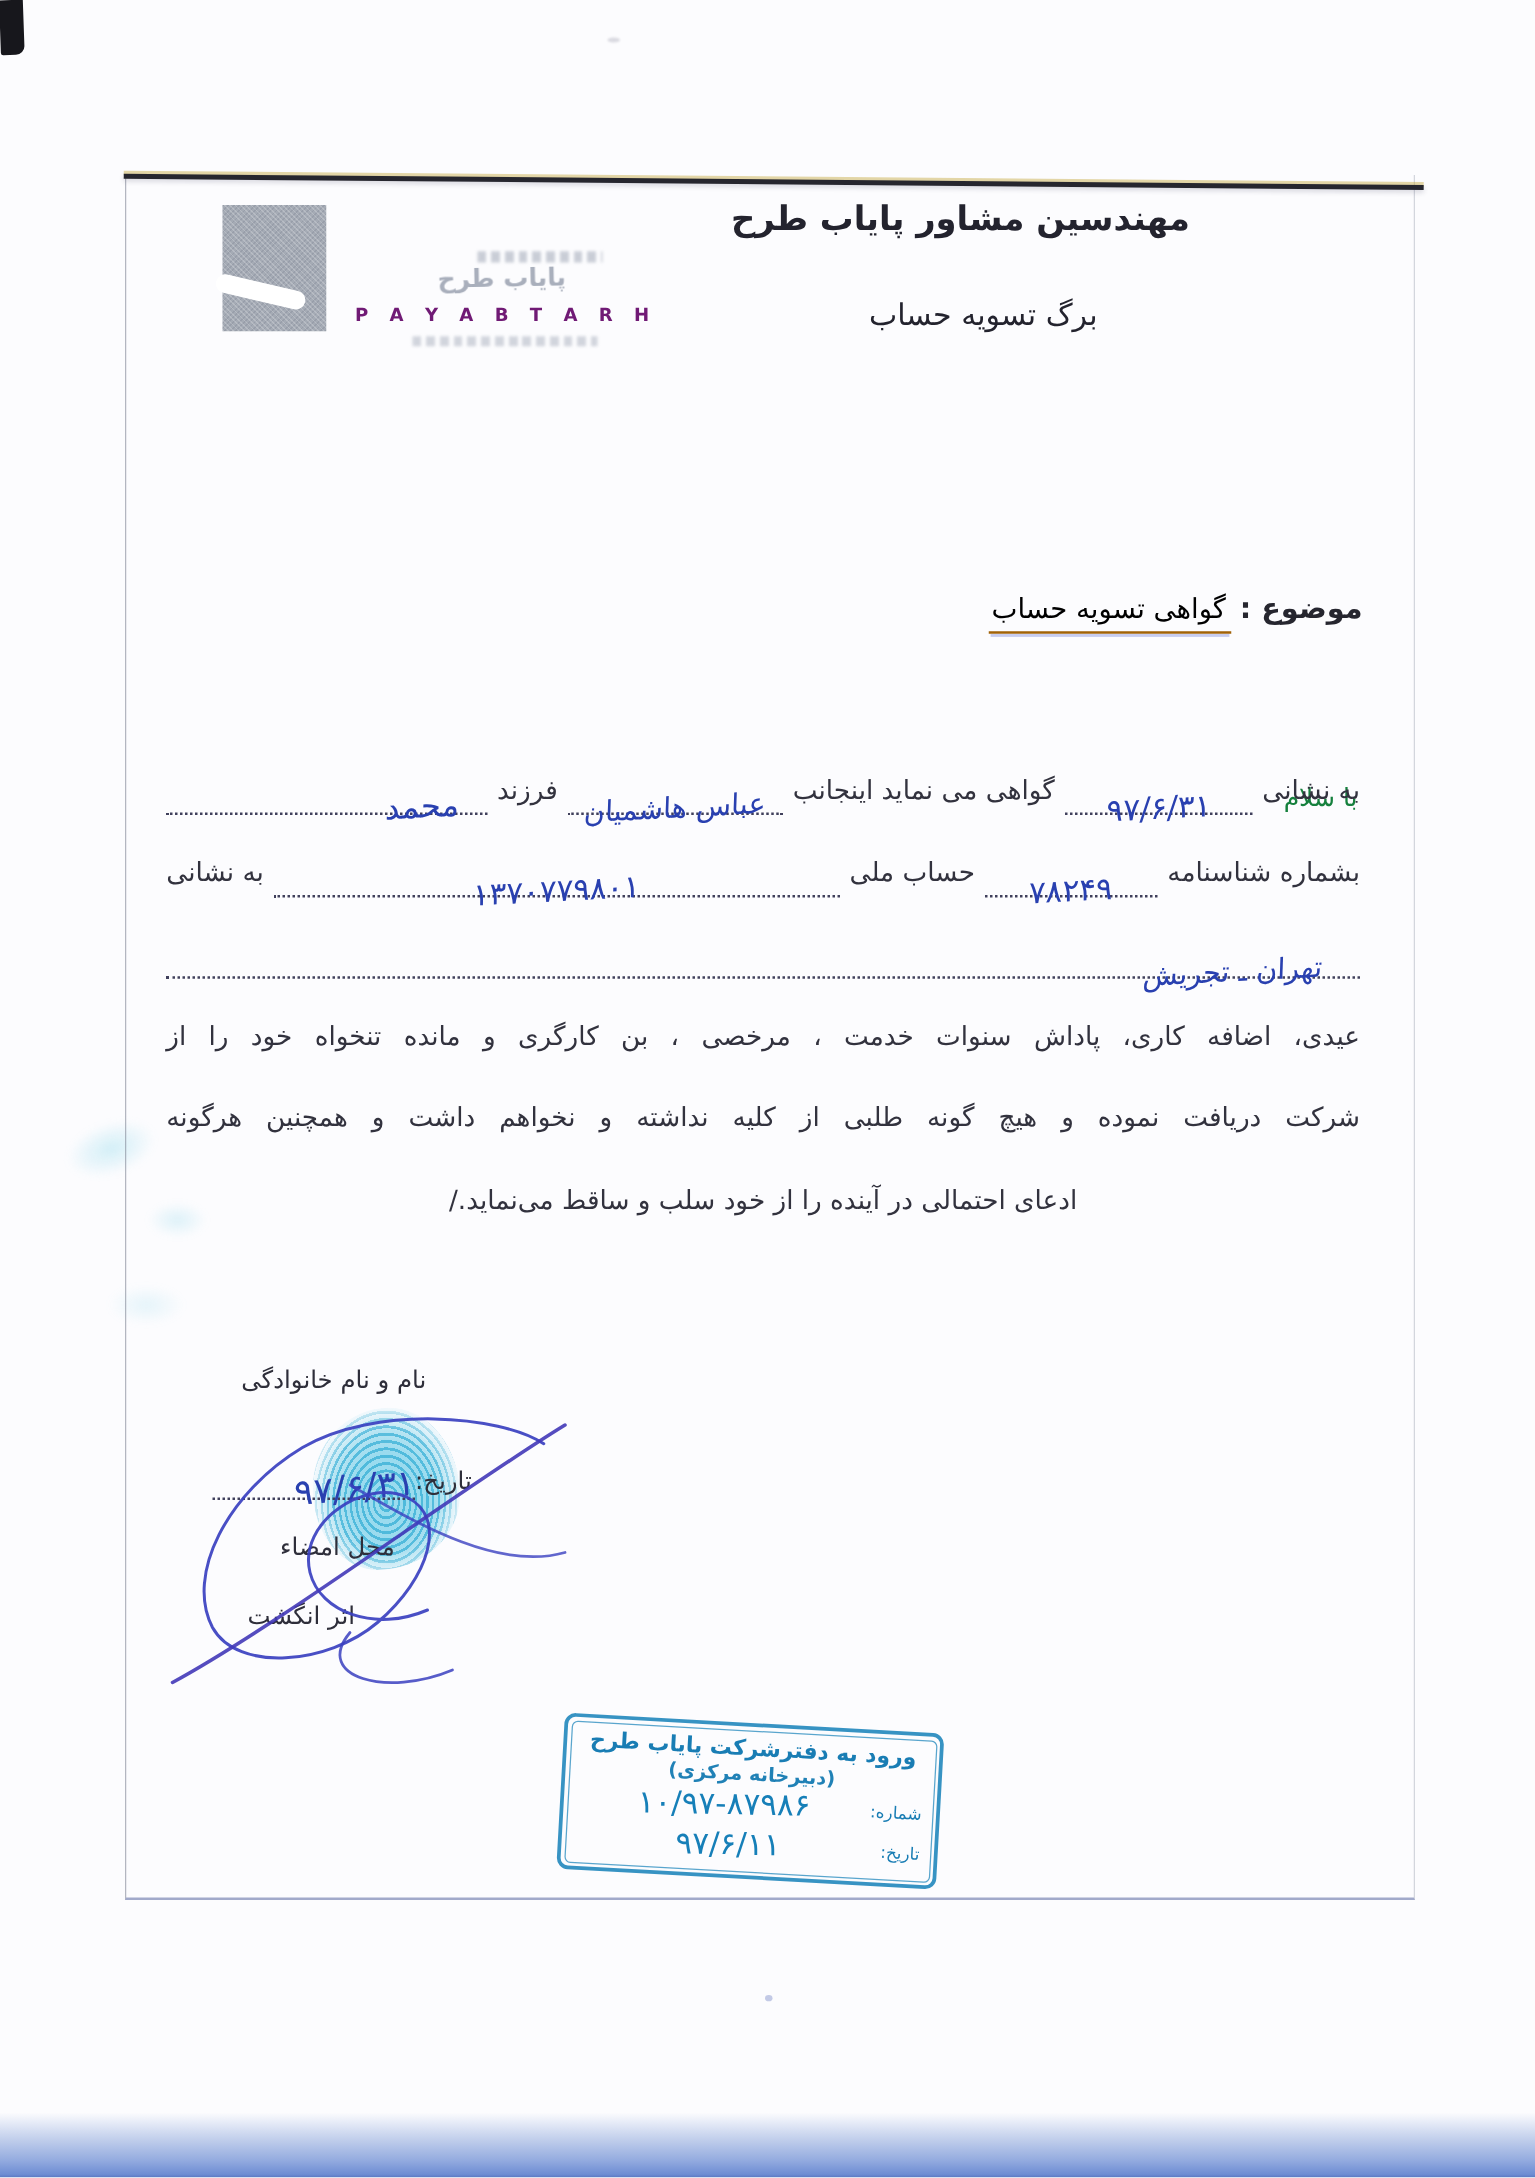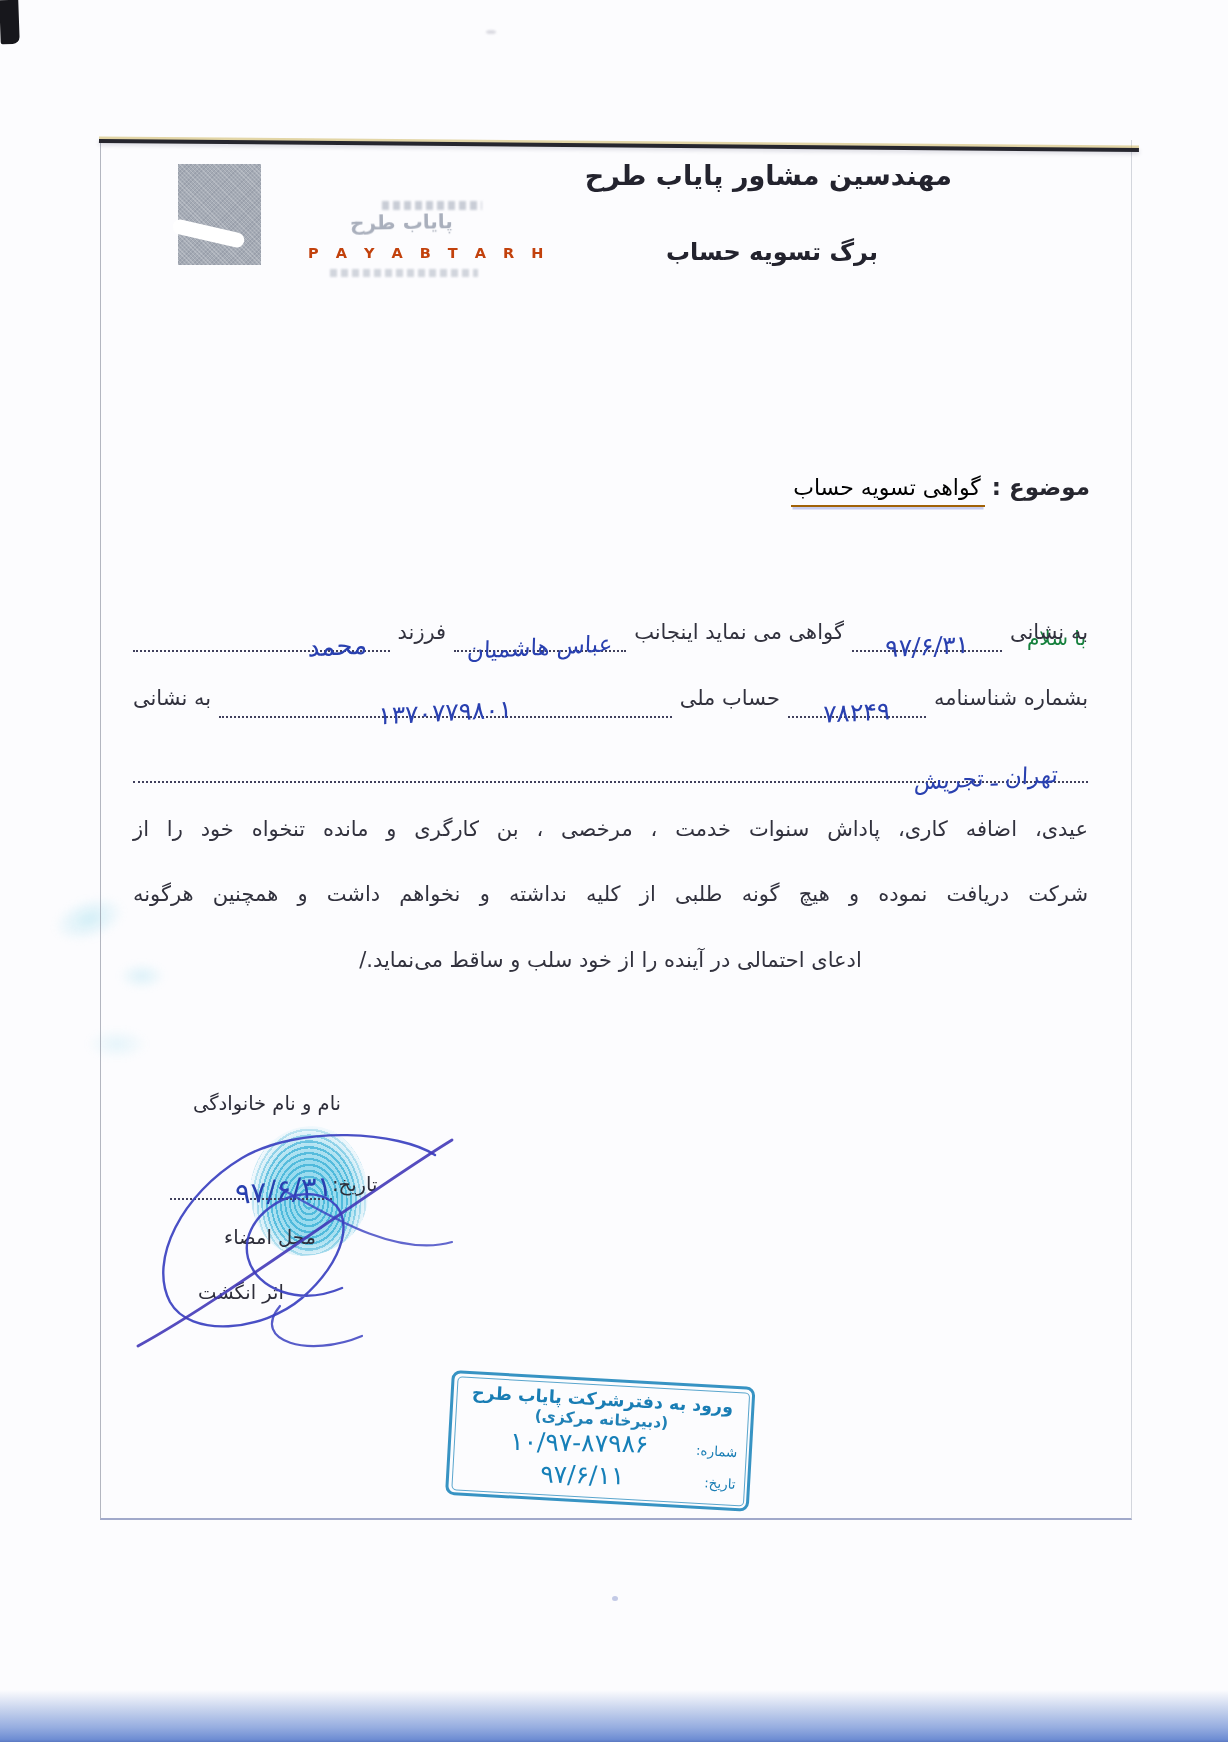--- a/index.html
+++ b/index.html
@@ -31,24 +31,24 @@
   .logo-square{position:absolute;left:178px;top:164px;width:83px;height:101px;background:#a5abb5;
     background-image:repeating-linear-gradient(45deg,rgba(255,255,255,.20) 0 1px,transparent 1px 3px),
                      repeating-linear-gradient(-45deg,rgba(60,66,90,.12) 0 1px,transparent 1px 3px);}
   .logo-stripe{position:absolute;left:-7%;top:61%;width:88%;height:15px;background:#fff;border-radius:9px;transform:rotate(13deg);}
   .logo-blur{position:absolute;height:9px;opacity:.5;filter:blur(1.3px);
     background:repeating-linear-gradient(90deg,#98a0b0 0 7px,transparent 7px 11px);}
   .logo-blur.b1{left:382px;top:201px;width:100px;}
   .logo-blur.b2{left:330px;top:269px;width:148px;height:8px;opacity:.42;}
   .logo-fa{position:absolute;left:350px;top:210px;font-size:20px;font-weight:bold;color:#a9afbc;
     filter:blur(.6px);transform:rotate(-1deg);direction:rtl;}
-  .logo-latin{position:absolute;left:308px;top:245px;font-size:14.5px;letter-spacing:6px;color:#c2410c;
+  .logo-latin{position:absolute;left:284px;top:245px;font-size:14.5px;letter-spacing:6px;color:#701a75;
     font-weight:600;filter:blur(.4px);}
   .title1{position:absolute;right:276px;top:160px;font-size:27px;font-weight:bold;color:#23232e;direction:rtl;white-space:nowrap;}
-  .title2{position:absolute;right:350px;top:238px;font-size:24px;font-weight:bold;color:#23232e;direction:rtl;white-space:nowrap;}
+  .title2{position:absolute;right:350px;top:238px;font-size:24px;font-weight:normal;color:#23232e;direction:rtl;white-space:nowrap;}
   
   .subject{position:absolute;right:138px;top:474px;direction:rtl;font-size:22px;white-space:nowrap;}
   .subject .lbl{font-weight:bold;font-size:23px;color:#26262f;}
   .subject .val{color:#000000;padding:0 4px 5px 2px;border-bottom:2px solid #a16207;
     box-shadow:0 4px 0 -1.5px rgba(60,80,200,.28);}
   .salutation{position:absolute;right:142px;top:578px;direction:rtl;font-size:20px;color:#15803d;margin-top:48px;}
   
   .para{position:absolute;left:133px;right:140px;top:616px;direction:rtl;font-size:21px;color:#32323e;}
   .bline{display:flex;direction:rtl;align-items:flex-start;column-gap:8px;height:65.5px;}
   .bline .pt{line-height:33px;white-space:nowrap;}

